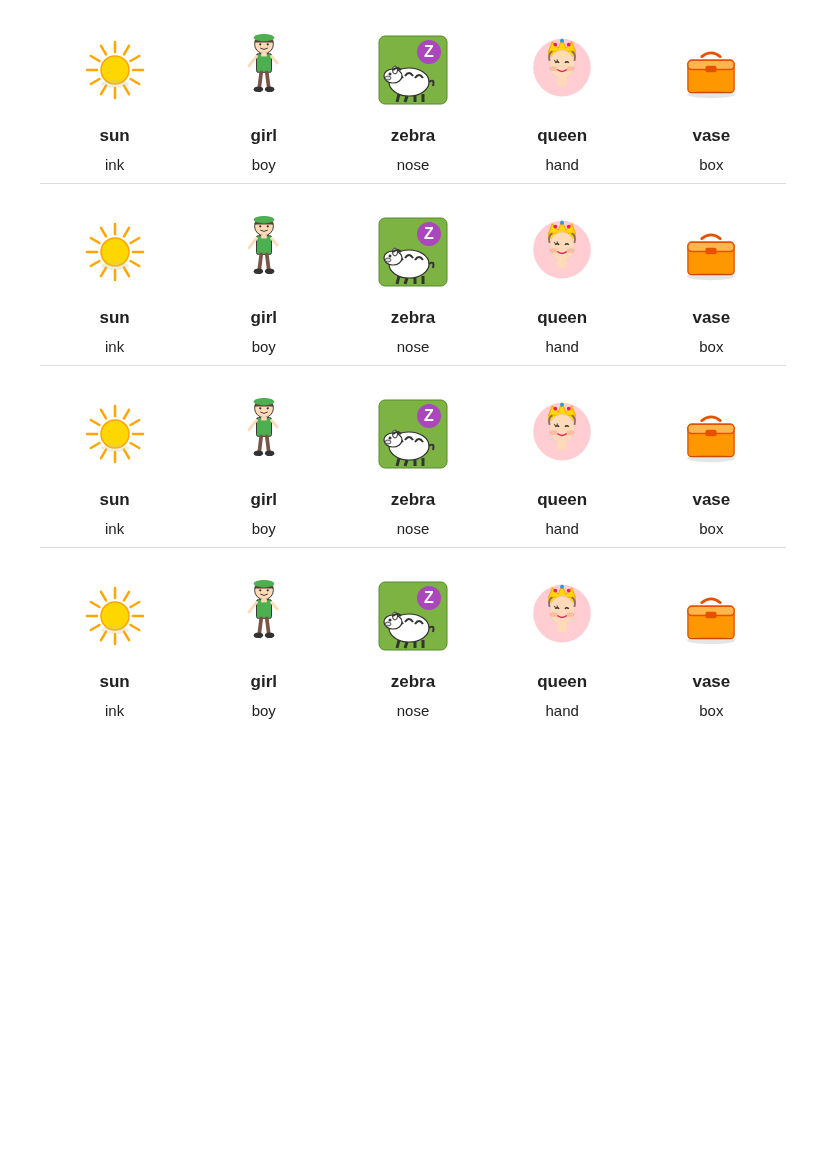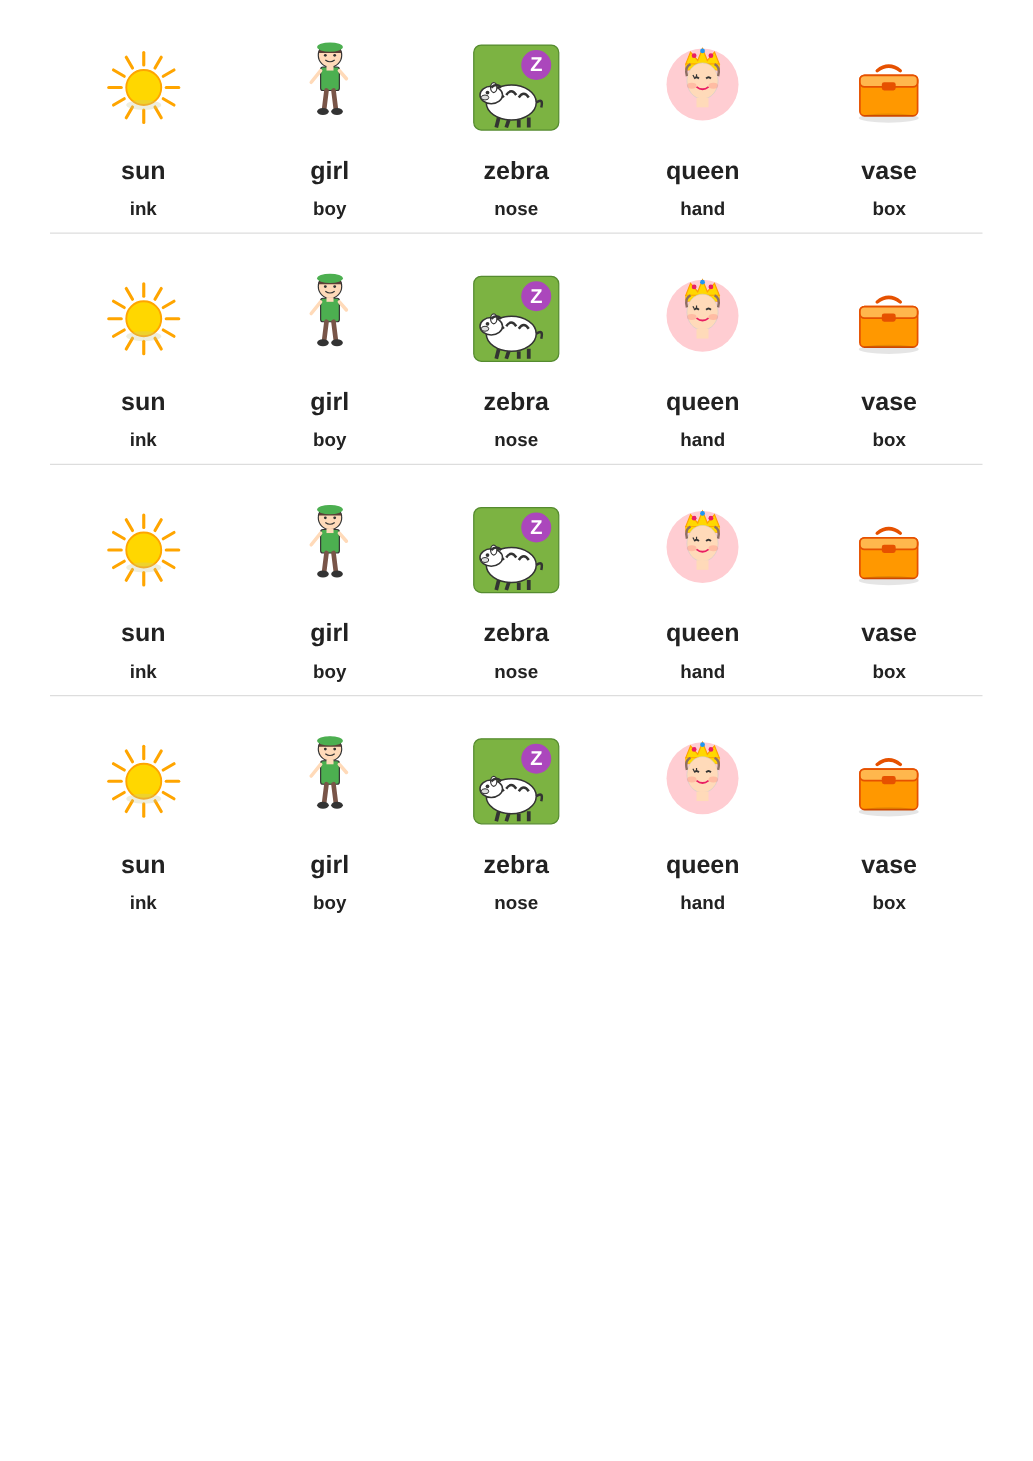--- a/index.html
+++ b/index.html
@@ -44,29 +44,29 @@
     .icon-area {
       width: 80px;
       height: 80px;
       display: flex;
       align-items: center;
       justify-content: center;
       margin-bottom: 6px;
     }
 
     .label-primary {
-      font-size: 20px;
+      font-size: 17px;
       font-weight: bold;
       color: #222;
       text-align: center;
     }
 
     .label-secondary {
       font-size: 15px;
-      font-weight: bold;
+      font-weight: normal;
       color: #222;
       text-align: center;
     }
 
     .divider {
       border: none;
       border-top: 1px solid #ddd;
       margin: 8px 0 20px 0;
     }
   </style>

